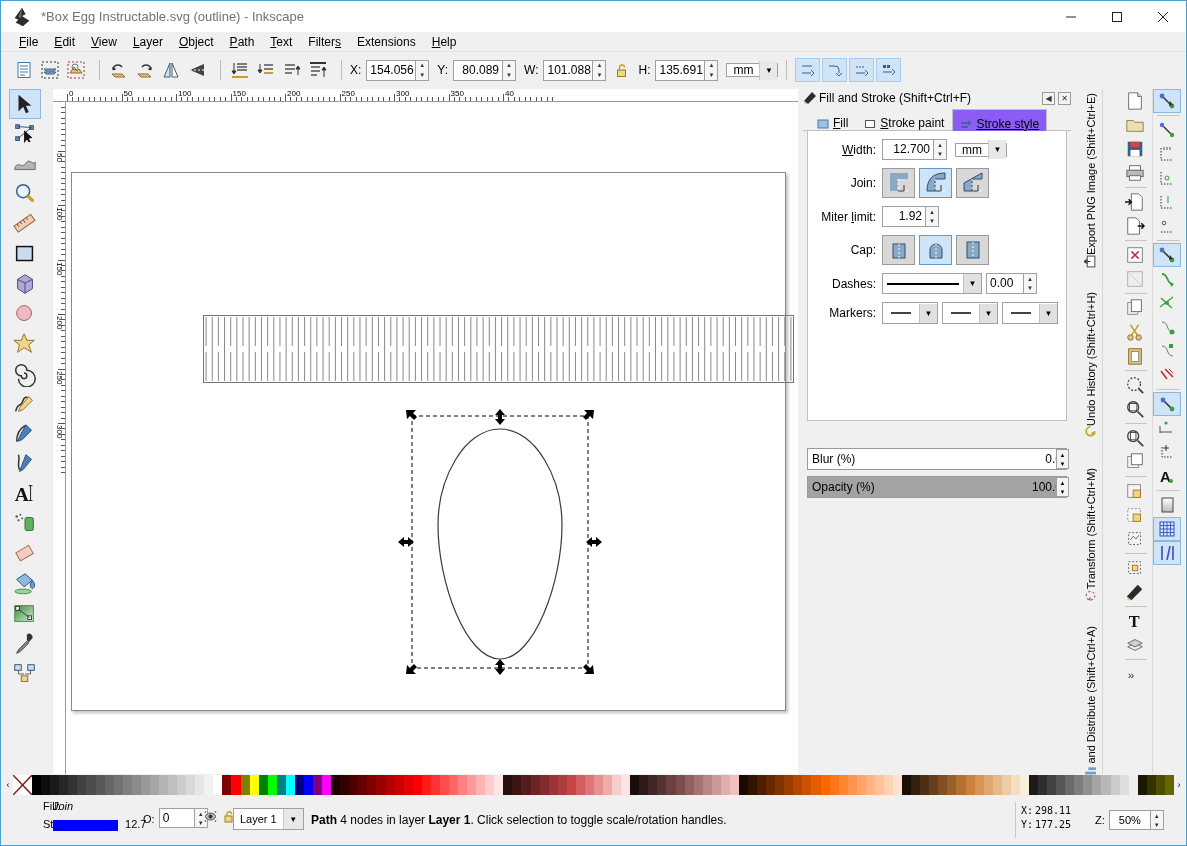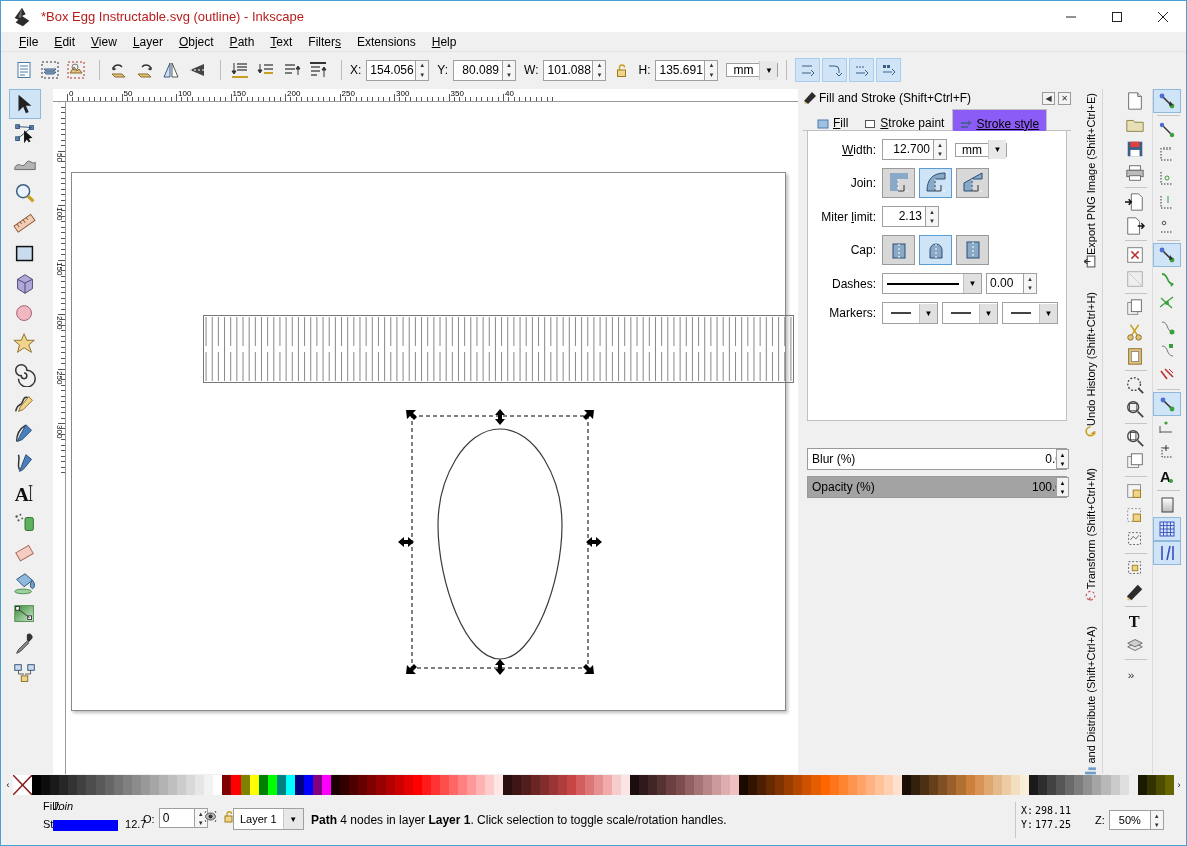--- a/index.html
+++ b/index.html
@@ -10,21 +10,21 @@
     font-size:12px; color:#000; background:#f0f0f0;
     -webkit-font-smoothing:antialiased;
   }
   #app { position:relative; width:1187px; height:846px; background:#f0f0f0;
          border:1px solid #4a9fd4; }
 
   
   #titlebar { position:absolute; left:0; top:0; width:1185px; height:31px;
               background:#ffffff; display:flex; align-items:center; }
   #app-logo { width:22px; height:22px; margin-left:10px; margin-right:8px; flex:none; }
-  #title-text { font-size:13px; color:#b91c1c; white-space:nowrap; }
+  #title-text { font-size:13px; color:#737373; white-space:nowrap; }
   #win-btns { position:absolute; right:0; top:0; display:flex; height:31px; }
   .win-btn { width:46px; height:31px; display:flex; align-items:center;
              justify-content:center; font-size:13px; color:#222; }
   .win-btn svg { display:block; }
 
   
   #menubar { position:absolute; left:0; top:31px; width:1185px; height:20px;
              background:#f0f0f0; display:flex; align-items:center;
              padding-left:10px; border-bottom:1px solid #e2e2e2; }
   .menu-item { font-size:12px; padding:1px 8px; color:#000; white-space:nowrap; }
@@ -1073,21 +1073,21 @@
                 <path d="M22 2 L4 12 v8 h8 v-12 h10 z" fill="#8aa9c6" stroke="#2b4f73"></path>
                 <path d="M12 8 v12 M12 20 h10" stroke="#fff" stroke-dasharray="2 2"></path>
                 <path d="M18 14 v6 h-6" stroke="#333" fill="none"></path>
               </svg>
           </div>
         </div>
 
         <div class="row">
           <div class="row-lbl">Miter <u>l</u>imit:</div>
           <div class="spin-wrap">
-            <div class="spin-input dis" style="width:44px;">2.13</div>
+            <div class="spin-input dis" style="width:44px;">1.92</div>
             <div class="spin-btns">
                 <div>▲</div>
                 <div>▼</div>
               </div>
           </div>
         </div>
 
         <div class="row">
           <div class="row-lbl">Cap:</div>
           <div class="sq-btn">

